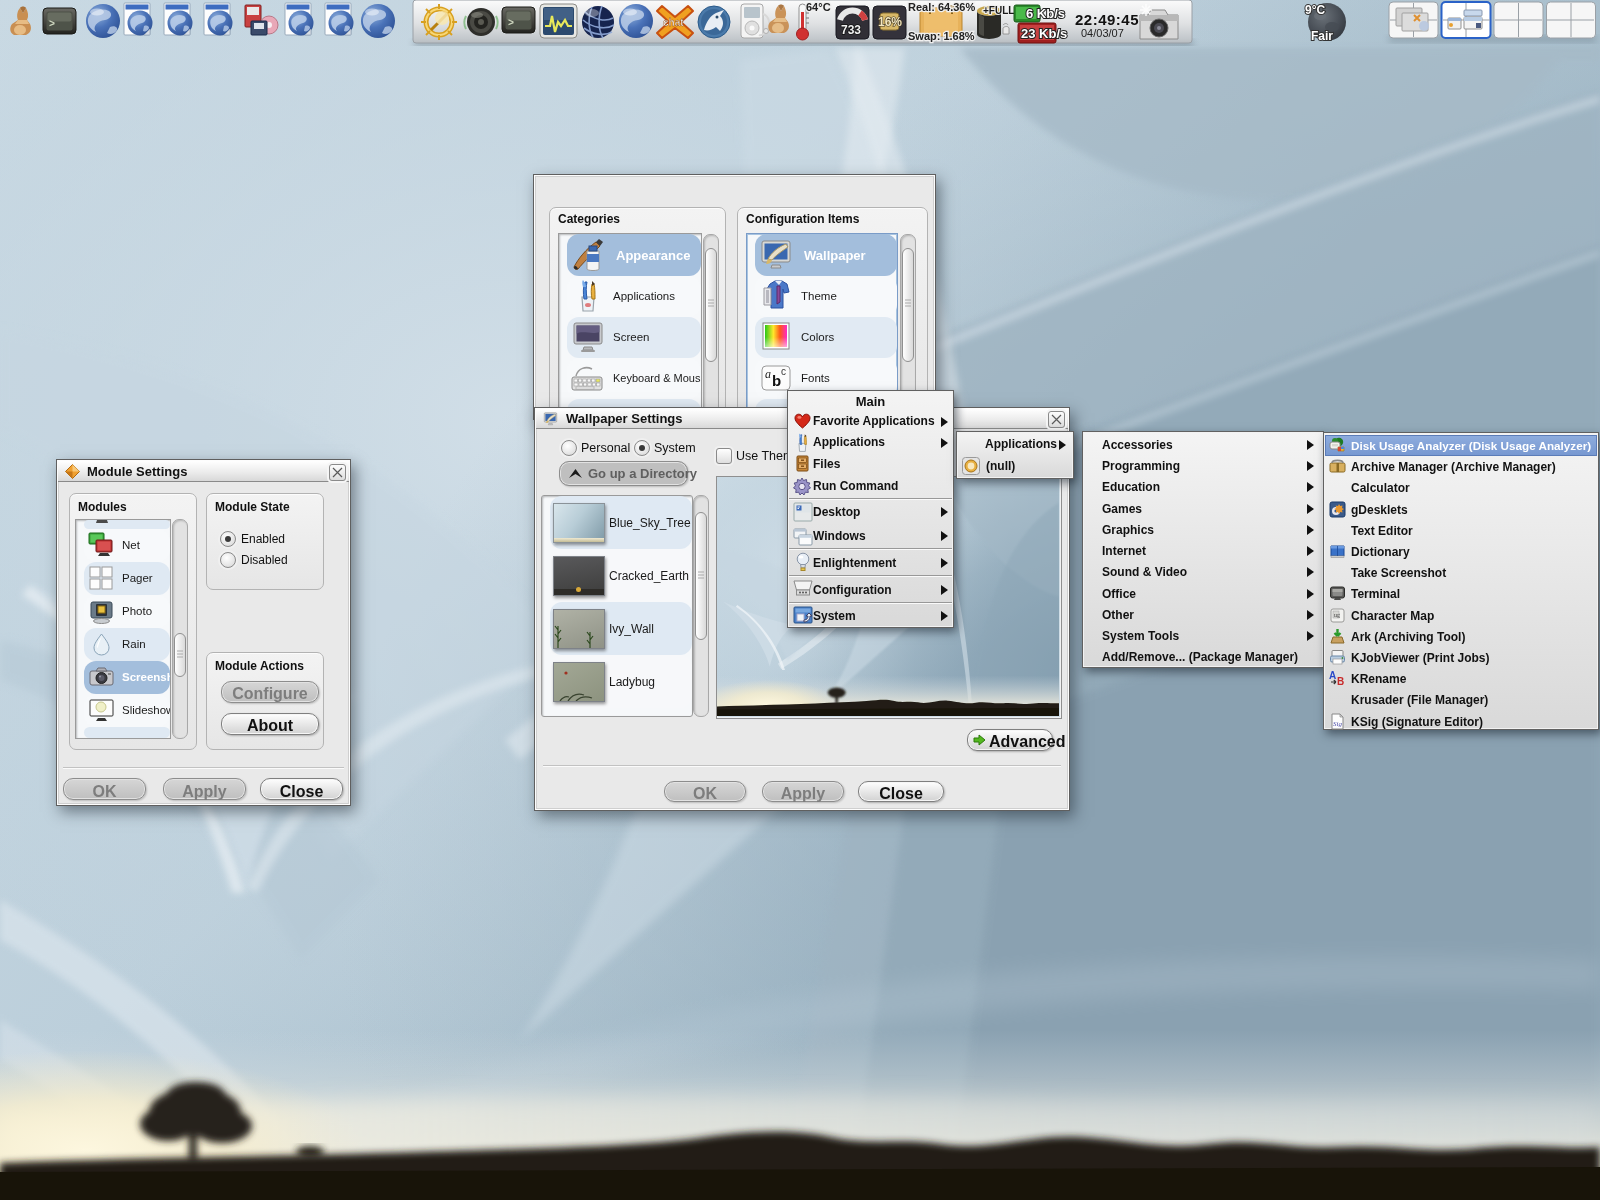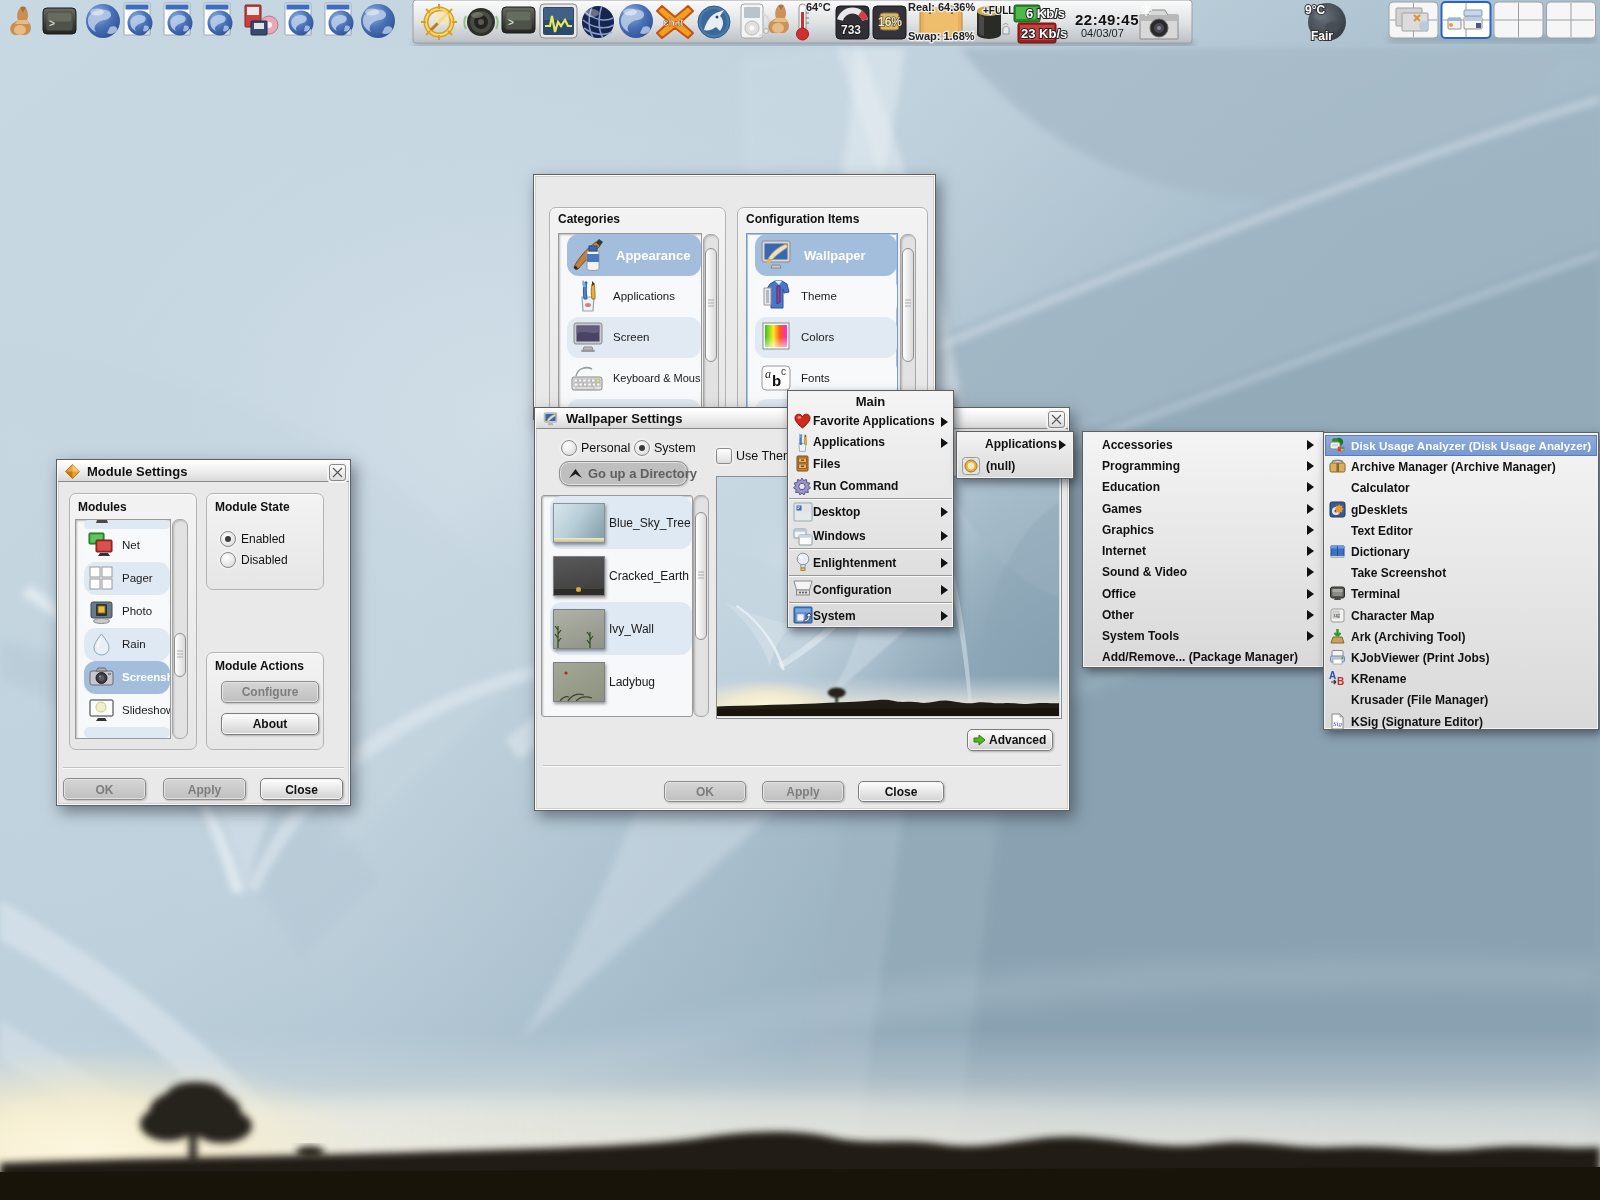--- a/index.html
+++ b/index.html
@@ -23,22 +23,22 @@
  box-shadow:inset 1px 1px 2px rgba(0,0,0,.25);overflow:hidden;}
 .row{position:absolute;left:8px;right:0;border-radius:12px;}
 .rowtext{position:absolute;font-size:12px;color:#1a1a1a;white-space:nowrap;}
 .sel{background:#a3bedc !important;}
 .seltext{color:#fff;font-weight:bold;}
 .sbar{position:absolute;background:#e2e2e2;border:1px solid #a8a8a8;border-radius:7px;
  box-shadow:inset 1px 1px 2px rgba(0,0,0,.2);}
 .sthumb{position:absolute;background:linear-gradient(90deg,#ffffff,#d9d9d9);
  border:1px solid #909090;border-radius:6px;}
 .sarrow{position:absolute;width:0;height:0;}
-.btn{position:absolute;border-radius:5px;border:1px solid #7f7f7f;
- background:linear-gradient(#fefefe,#d2d2d2);font-weight:bold;font-size:12px;color:#111;
+.btn{position:absolute;border-radius:10px;border:1px solid #7f7f7f;
+ background:linear-gradient(#fefefe,#d2d2d2);font-weight:bold;font-size:16px;color:#111;
  text-align:center;box-shadow:inset 0 0 0 1px #f6f6f6,1px 1px 2px rgba(0,0,0,.25);}
 .btn.dis{background:linear-gradient(#d6d6d6,#bfbfbf);color:#7d7d7d;border-color:#8d8d8d;
  box-shadow:inset 0 0 0 1px #e2e2e2,1px 1px 2px rgba(0,0,0,.2);}
 .radio{position:absolute;width:14px;height:14px;border-radius:50%;border:1px solid #8a8a8a;
  background:radial-gradient(circle at 40% 35%,#ffffff,#d5d5d5);box-shadow:0 0 0 2px #f0f0f0;}
 .radio.on:after{content:"";position:absolute;left:4px;top:4px;width:6px;height:6px;
  border-radius:50%;background:#3a3a3a;}
 .checkbox{position:absolute;width:14px;height:14px;border-radius:3px;border:1px solid #8a8a8a;
  background:linear-gradient(#ffffff,#dedede);box-shadow:0 0 0 2px #f0f0f0;}
 .ctl-label{position:absolute;font-size:12.5px;color:#111;}

